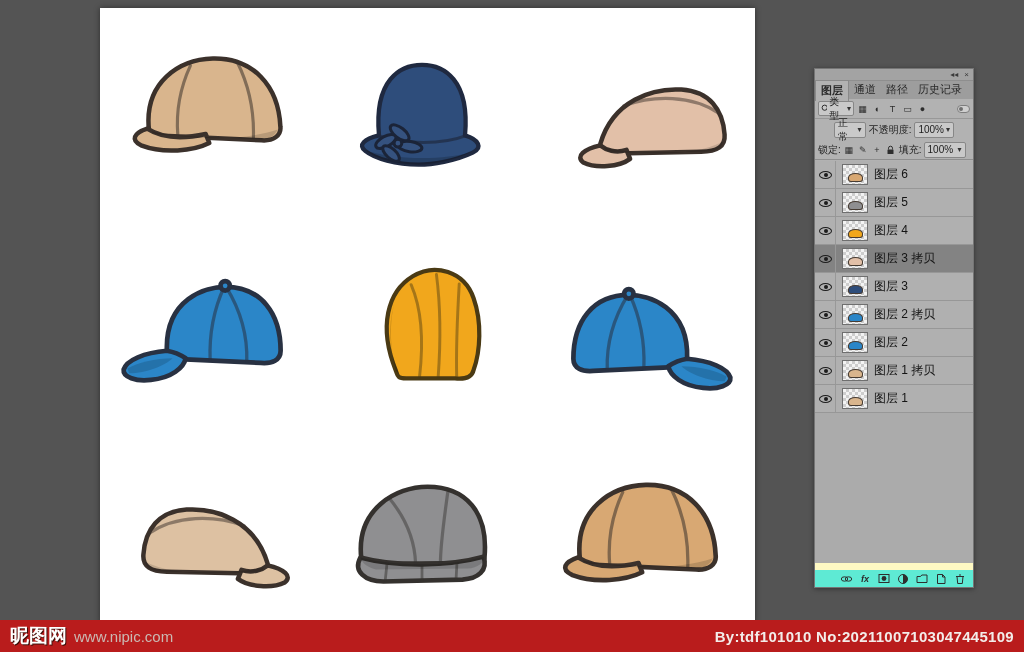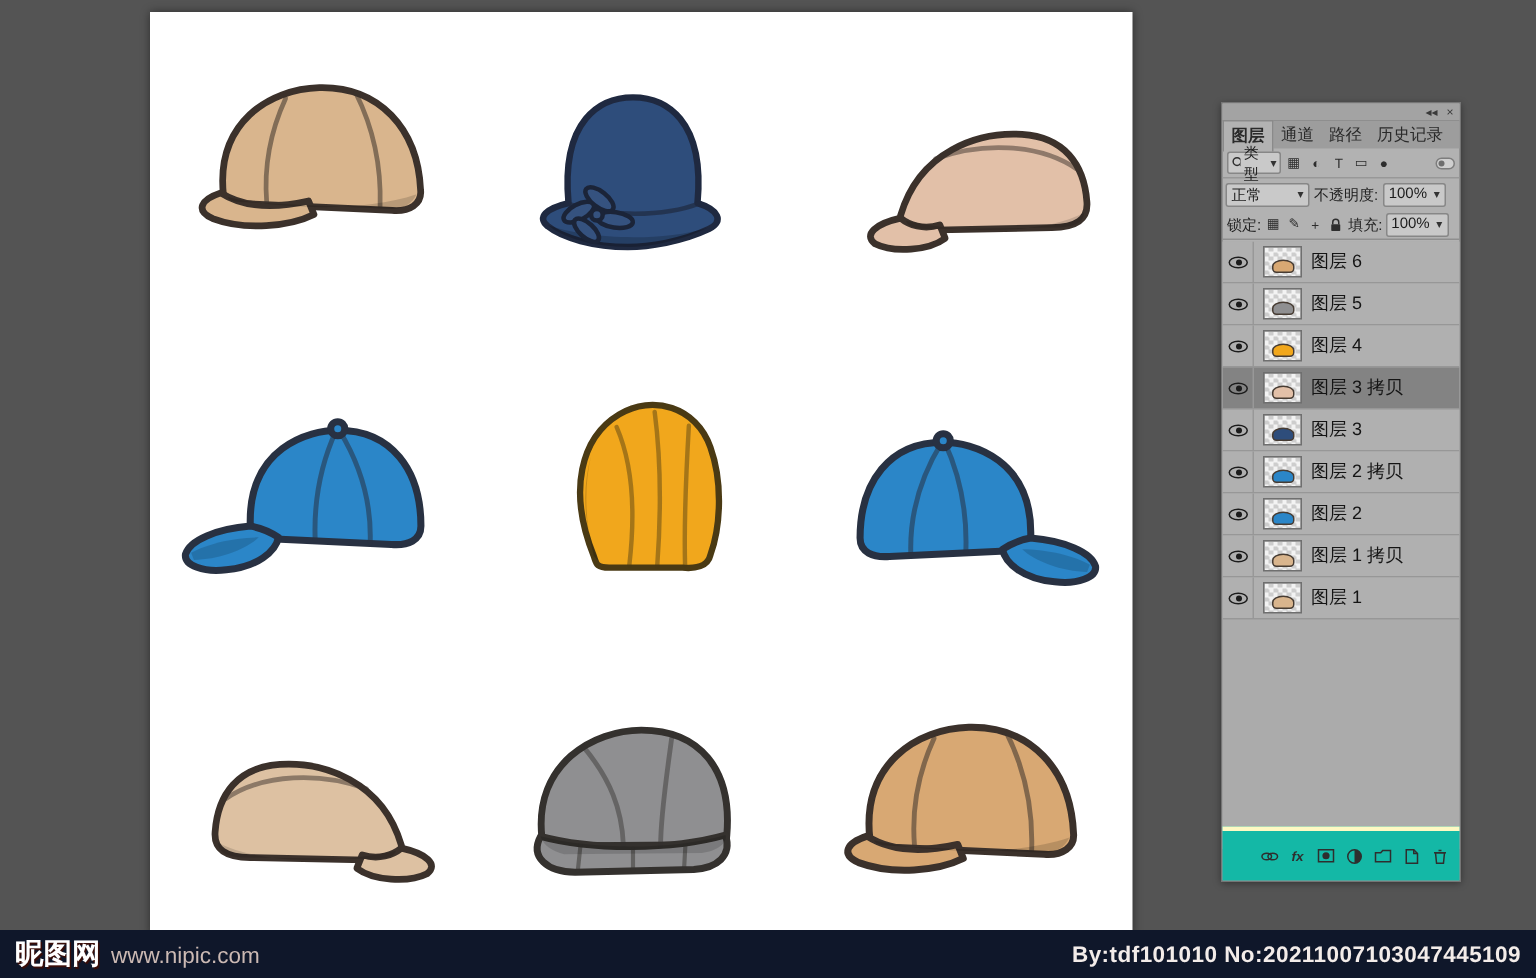--- a/index.html
+++ b/index.html
@@ -34,21 +34,21 @@
                 border-bottom:1px solid #989898; }
   .kind-select { display:flex; align-items:center; gap:2px; width:36px; height:15px;
                  background:#c9c9c9; border:1px solid #878787; border-radius:2px;
                  padding:0 2px; font-size:10px; }
   .f-icon { width:13px; height:14px; display:flex; align-items:center; justify-content:center;
             font-size:9px; color:#2d2d2d; border:1px solid transparent; }
   .f-toggle { width:13px; height:8px; background:#cfcfcf; border:1px solid #7d7d7d;
               border-radius:4px; margin-left:auto; position:relative; }
   .f-toggle::after { content:""; position:absolute; left:1px; top:1px; width:4px; height:4px;
                      border-radius:50%; background:#6e6e6e; }
-  .blend-row { display:flex; align-items:center; gap:3px; padding:2px 2px; height:21px; }
+  .blend-row { display:flex; align-items:center; gap:3px; padding:2px 19px; height:21px; }
   .select { display:flex; align-items:center; justify-content:space-between; height:16px;
             background:#c9c9c9; border:1px solid #878787; border-radius:2px; padding:0 3px;
             font-size:10px; }
   .sel-blend { width:56px; }
   .sel-small { width:42px; }
   .lbl { font-size:10px; white-space:nowrap; color:#222; }
   .car { font-size:8px; color:#333; margin-left:2px; }
   .lock-row { display:flex; align-items:center; gap:2px; padding:2px 3px; height:20px;
               border-bottom:1px solid #8f8f8f; }
   .l-icon { width:12px; height:13px; display:flex; align-items:center; justify-content:center;
@@ -63,28 +63,28 @@
   .eye { position:relative; width:13px; height:8px; border:1px solid #1c1c1c; border-radius:50%; }
   .eye::after { content:""; position:absolute; left:4px; top:1.5px; width:4px; height:4px;
                 background:#1c1c1c; border-radius:50%; }
   .thumb { width:26px; height:21px; margin:0 6px; border:1px solid #6f6f6f; position:relative;
            background:conic-gradient(#cdcdcd 25%, #f3f3f3 0 50%, #cdcdcd 0 75%, #f3f3f3 0) 0 0 / 6px 6px;
            display:flex; align-items:flex-end; justify-content:center; }
   .thumb.solid { background:#ffffff; }
   .blob { width:15px; height:9px; border:1px solid #473c33; border-radius:50% 50% 3px 3px;
           margin-bottom:2px; }
   .lname { font-size:12px; color:#141414; white-space:nowrap; }
-  .panel-bottom { position:absolute; left:0; right:0; bottom:0; height:36px; background:#14b8a6;
-                  border-top:3px solid #fef9c3; display:flex; align-items:center;
+  .panel-bottom { position:absolute; left:0; right:0; bottom:0; height:24px; background:#5eead4;
+                  border-top:7px solid #fef9c3; display:flex; align-items:center;
                   justify-content:flex-end; gap:5px; padding:0 6px; }
   .b-icon { display:flex; align-items:center; justify-content:center; width:14px; height:14px; }
   .fx-text { font-size:9px; font-style:italic; font-weight:bold; color:#2e2e2e; }
 
   
-  .watermark { position:absolute; left:0; bottom:0; width:1024px; height:28px; background:#0f172a;
+  .watermark { position:absolute; left:0; bottom:0; width:1024px; height:28px; background:#b91c1c;
                display:flex; align-items:center; justify-content:space-between; padding:16px 10px; }
   .wm-left { display:flex; align-items:baseline; gap:7px; }
   .wm-logo { font-size:19px; font-weight:bold; color:#ffffff; text-shadow:1px 1px 0 #380d08; }
   .wm-url { font-size:15px; color:#cbb9b3; }
   .wm-right { font-size:15px; color:#f3ece9; font-weight:bold; letter-spacing:.3px; }
 </style>
 </head>
 <body>
 
 <div class="app">

